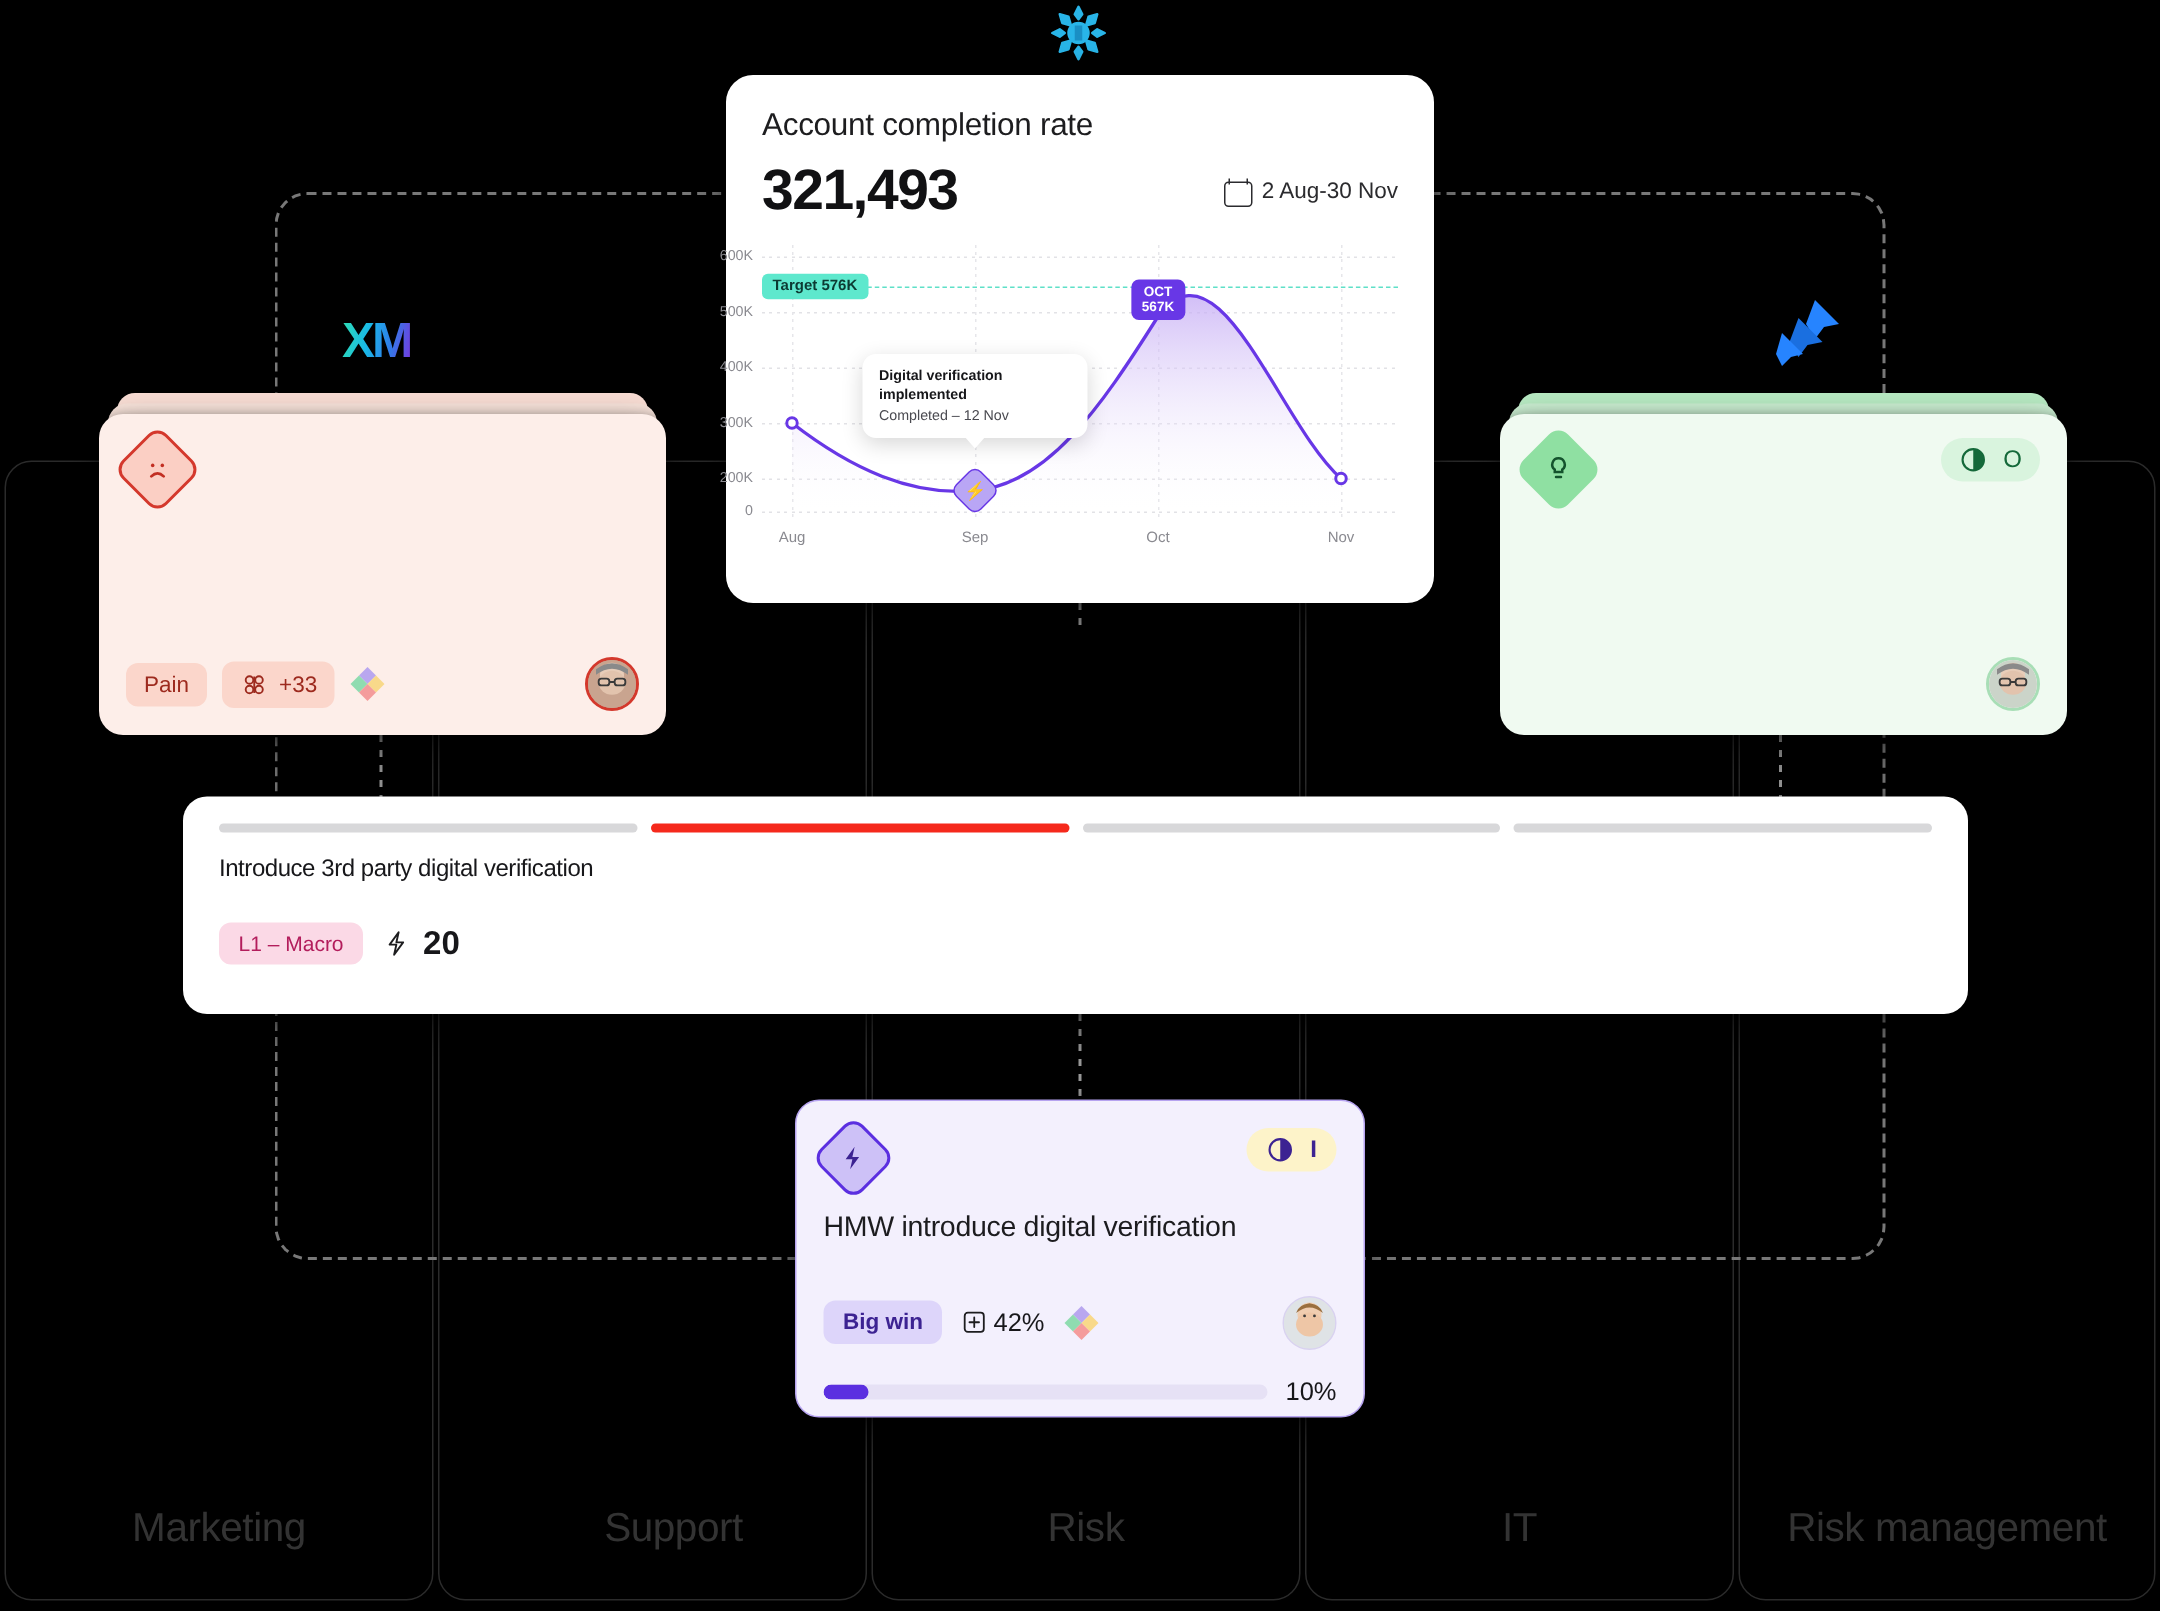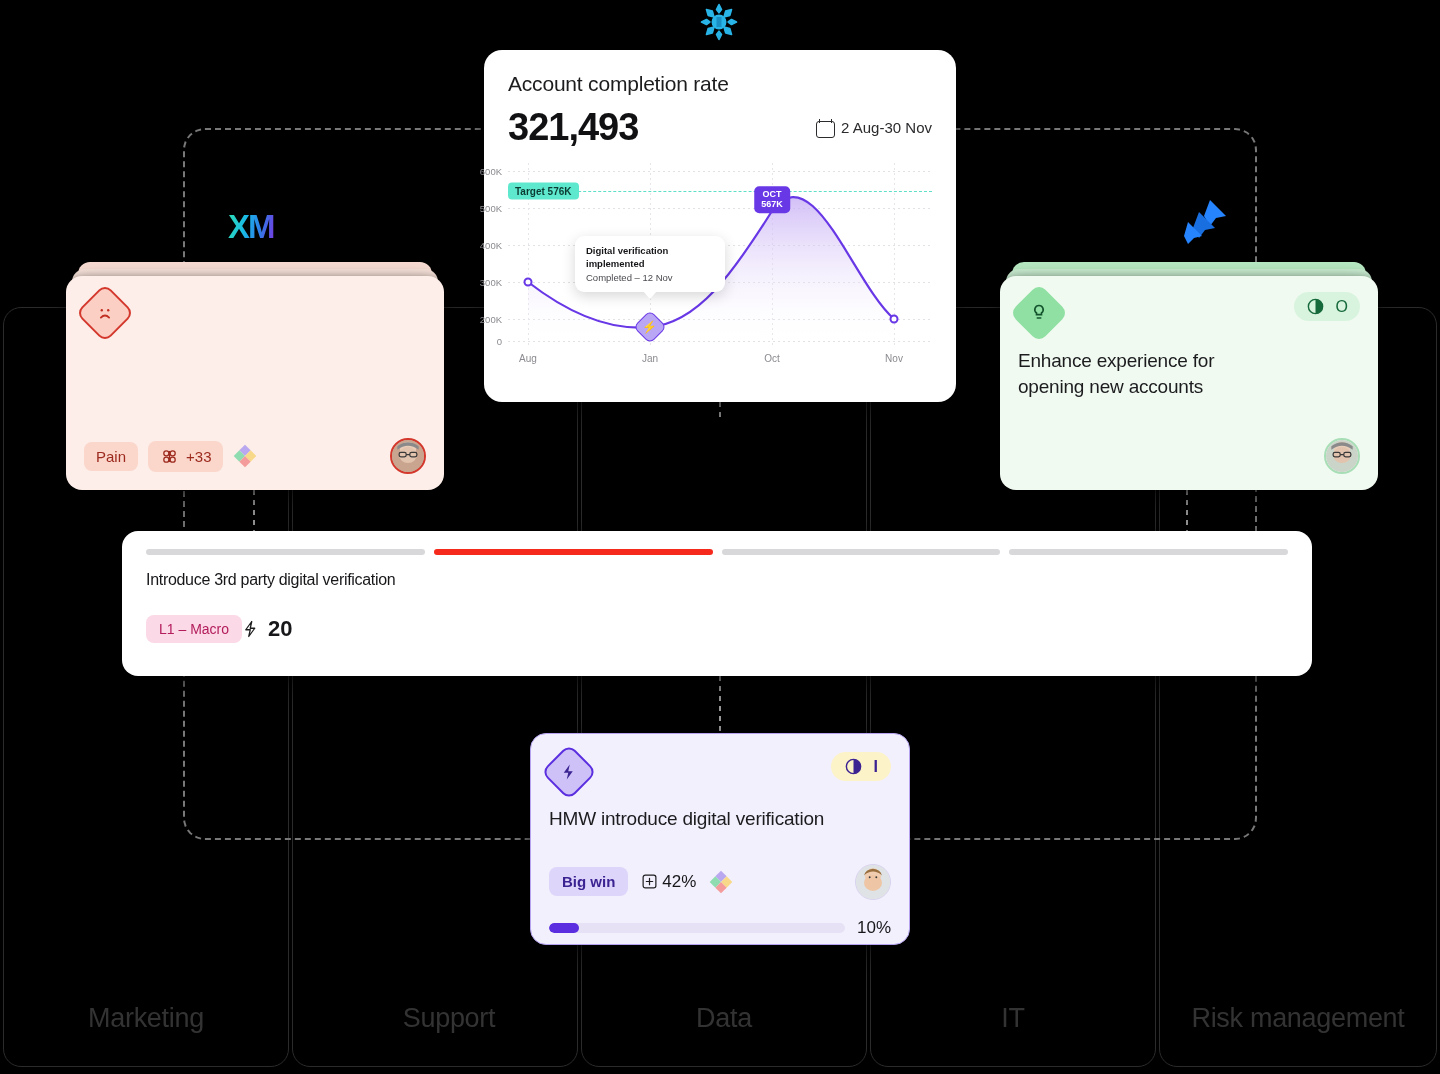--- a/index.html
+++ b/index.html
@@ -157,21 +157,21 @@
 <div id="stage">
 
   <div class="lane" style="left:3px;  top:307px; width:286px; height:760px;"></div>
   <div class="lane" style="left:292px; top:307px; width:286px; height:760px;"></div>
   <div class="lane" style="left:581px; top:307px; width:286px; height:760px;"></div>
   <div class="lane" style="left:870px; top:307px; width:286px; height:760px;"></div>
   <div class="lane" style="left:1159px;top:307px; width:278px; height:760px;"></div>
 
   <div class="lane-label" style="left:3px;  top:1003px; width:286px;">Marketing</div>
   <div class="lane-label" style="left:292px; top:1003px; width:314px;">Support</div>
-  <div class="lane-label" style="left:581px; top:1003px; width:286px;">Data</div>
+  <div class="lane-label" style="left:581px; top:1003px; width:286px;">Risk</div>
   <div class="lane-label" style="left:870px; top:1003px; width:286px;">IT</div>
   <div class="lane-label" style="left:1159px;top:1003px; width:278px;">Risk management</div>
 
   <div class="dashed-group"></div>
 
   <div class="connector" style="left:253px; top:490px; height:43px;"></div>
   <div class="connector" style="left:719px; top:676px; height:59px;"></div>
   <div class="connector" style="left:1186px;top:490px; height:43px;"></div>
   <div class="connector" style="left:719px; top:402px; height:18px;"></div>
 
@@ -227,21 +227,21 @@
       <div class="vgrid" style="left:386px;"></div>
 
       <div class="y-tick" style="top:8px;">600K</div>
       <div class="y-tick" style="top:45px;">500K</div>
       <div class="y-tick" style="top:82px;">400K</div>
       <div class="y-tick" style="top:119px;">300K</div>
       <div class="y-tick" style="top:156px;margin-left:27px;">200K</div>
       <div class="y-tick" style="top:178px;">0</div>
 
       <div class="x-tick" style="left:20px;">Aug</div>
-      <div class="x-tick" style="left:142px;">Jan</div>
+      <div class="x-tick" style="left:142px;">Sep</div>
       <div class="x-tick" style="left:264px;">Oct</div>
       <div class="x-tick" style="left:386px;">Nov</div>
 
       <svg viewBox="0 0 424 182" width="424" height="182" style="position:absolute;left:0;top:0;">
         <defs>
           <linearGradient id="fillgrad" x1="0" y1="0" x2="0" y2="1">
             <stop offset="0%" stop-color="#c3a9f4" stop-opacity="0.75"></stop>
             <stop offset="100%" stop-color="#ffffff" stop-opacity="0.05"></stop>
           </linearGradient>
         </defs>
@@ -333,21 +333,20 @@
           </svg>
         </div>
         <div class="green-chipgroup">
           <svg viewBox="0 0 24 24" width="19" height="19" aria-hidden="true">
             <circle cx="12" cy="12" r="9" fill="none" stroke="#15693a" stroke-width="1.8"></circle>
             <path d="M12 3 A9 9 0 0 1 12 21 Z" fill="#15693a"></path>
           </svg>
           <span style="color:#15693a;font-size:16px;">O</span>
         </div>
       </div>
-      <div class="card-title" style="margin-top:14px; max-width:260px;">Enhance experience for opening new accounts</div>
       <div style="margin-top:auto; display:flex; justify-content:flex-end;">
         <span class="avatar" style="border:2px solid #a8deb6;">
           <svg viewBox="0 0 36 36" width="32" height="32" aria-hidden="true">
             <rect width="36" height="36" fill="#cbd4c9"></rect>
             <circle cx="18" cy="11" r="9" fill="#e8cdb9"></circle>
             <ellipse cx="18" cy="17" rx="10" ry="9" fill="#e2c3ad"></ellipse>
             <path d="M6 11 Q18 2 30 11 L30 7 Q18 -2 6 7 Z" fill="#8a8a8a"></path>
             <rect x="8" y="14" width="8" height="5" rx="2" fill="none" stroke="#3a3a3a" stroke-width="1.4"></rect>
             <rect x="20" y="14" width="8" height="5" rx="2" fill="none" stroke="#3a3a3a" stroke-width="1.4"></rect>
             <path d="M16 16.5 h4" stroke="#3a3a3a" stroke-width="1.4"></path>
@@ -358,21 +357,21 @@
   </div>
 
   <div id="wide-card" class="card">
     <div class="seg-row">
       <div class="seg"></div>
       <div class="seg active" style="background: rgb(245, 41, 28);"></div>
       <div class="seg"></div>
       <div class="seg"></div>
     </div>
     <div id="wide-title">Introduce 3rd party digital verification</div>
-    <div style="display:flex; align-items:center; gap:0; margin-top:26px;">
+    <div style="display:flex; align-items:center; gap:14px; margin-top:26px;">
       <span class="macro-pill">L1 – Macro</span>
       <span style="display:inline-flex;align-items:center;gap:8px;">
         <svg viewBox="0 0 24 24" width="18" height="18" aria-hidden="true">
           <path d="M13 2 L5 13 h6 l-2 9 8-11 h-6 z" fill="none" stroke="#1d1d1f" stroke-width="1.7" stroke-linejoin="round"></path>
         </svg>
         <span style="font-size:22px;font-weight:700;color:#17171a;">20</span>
       </span>
     </div>
   </div>
 

